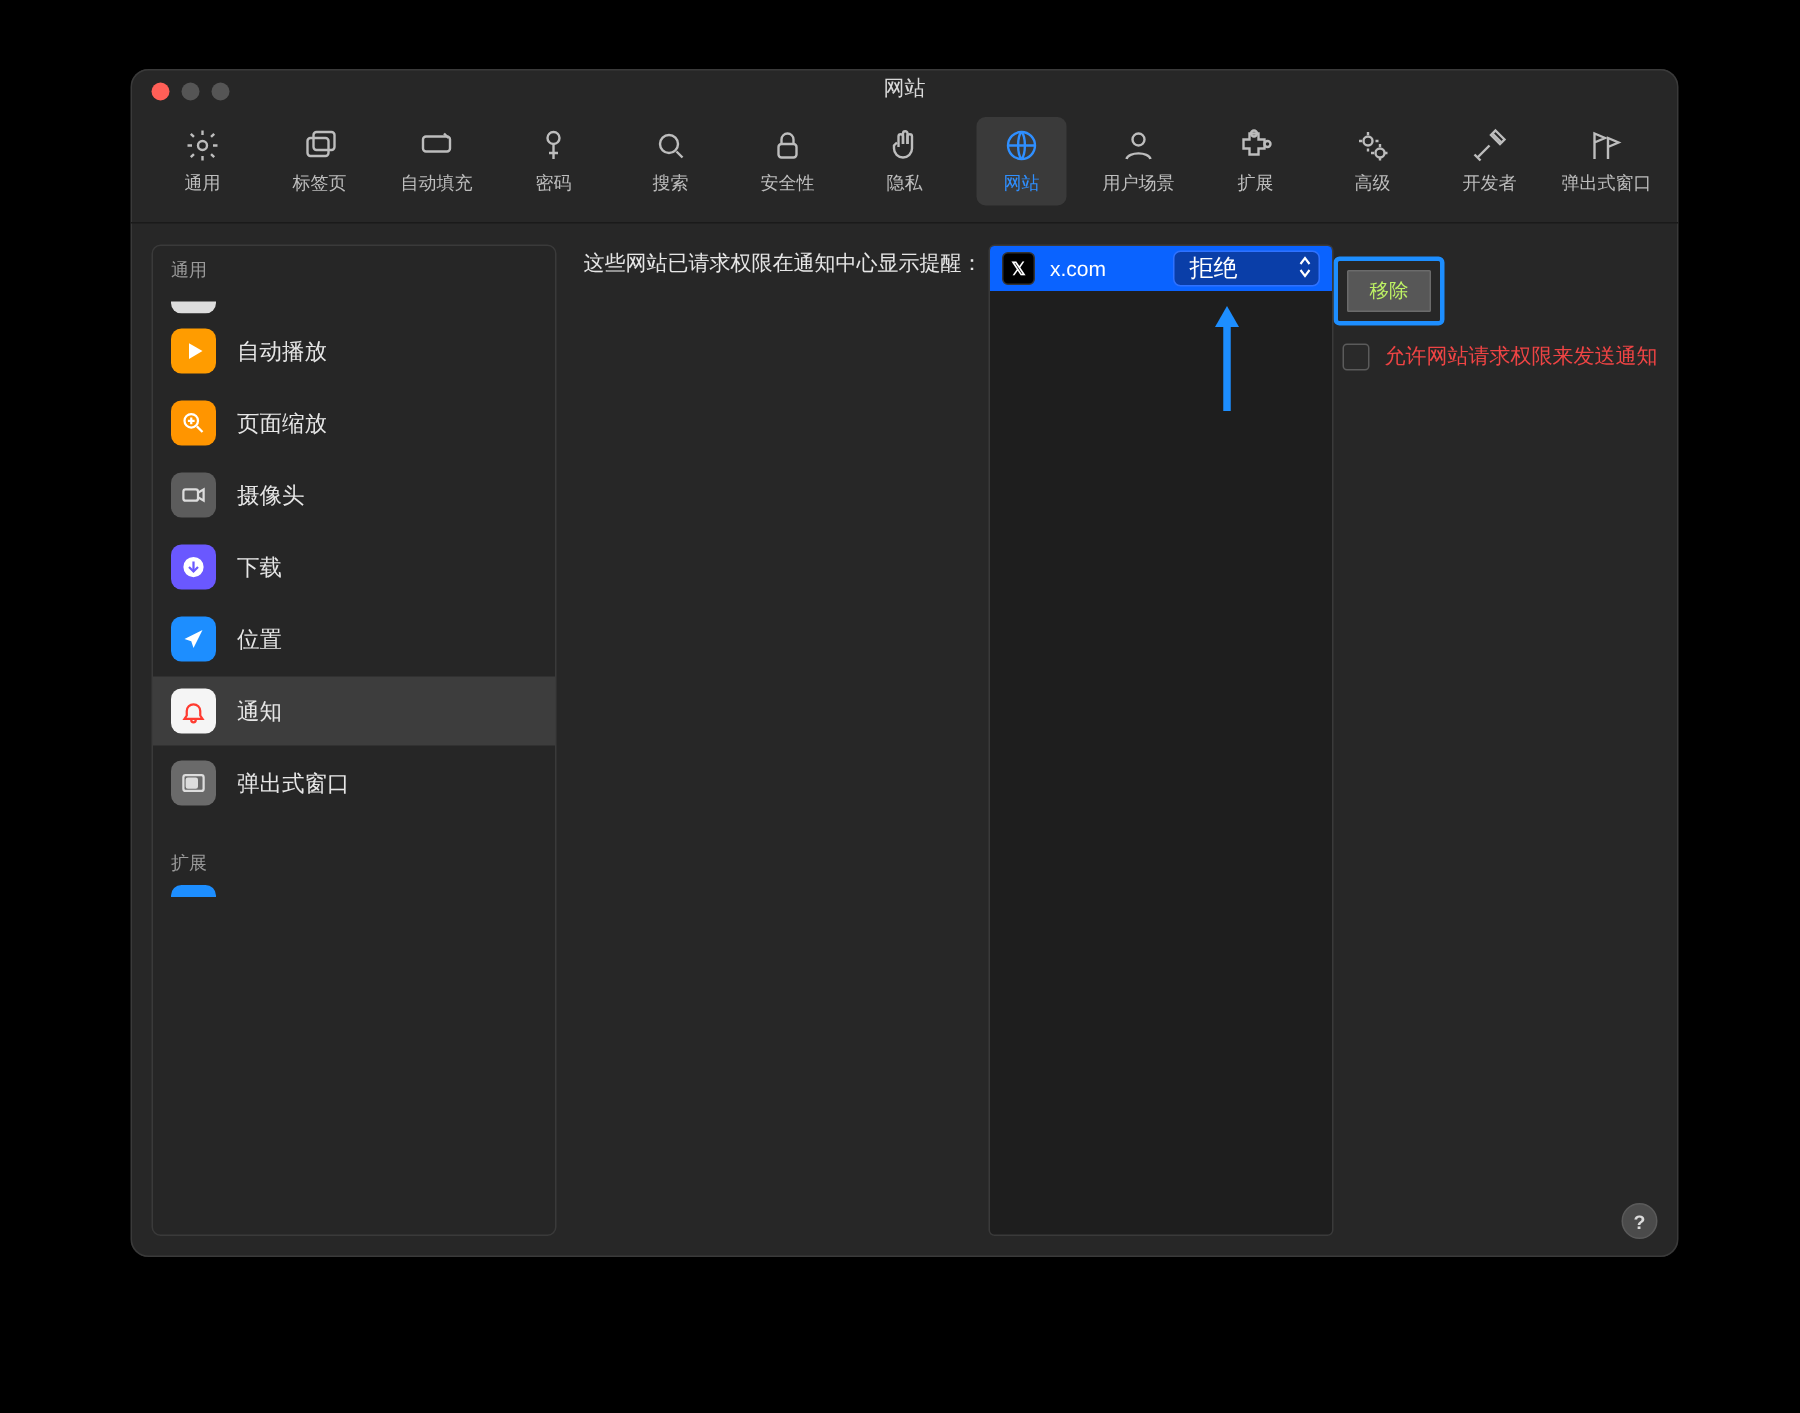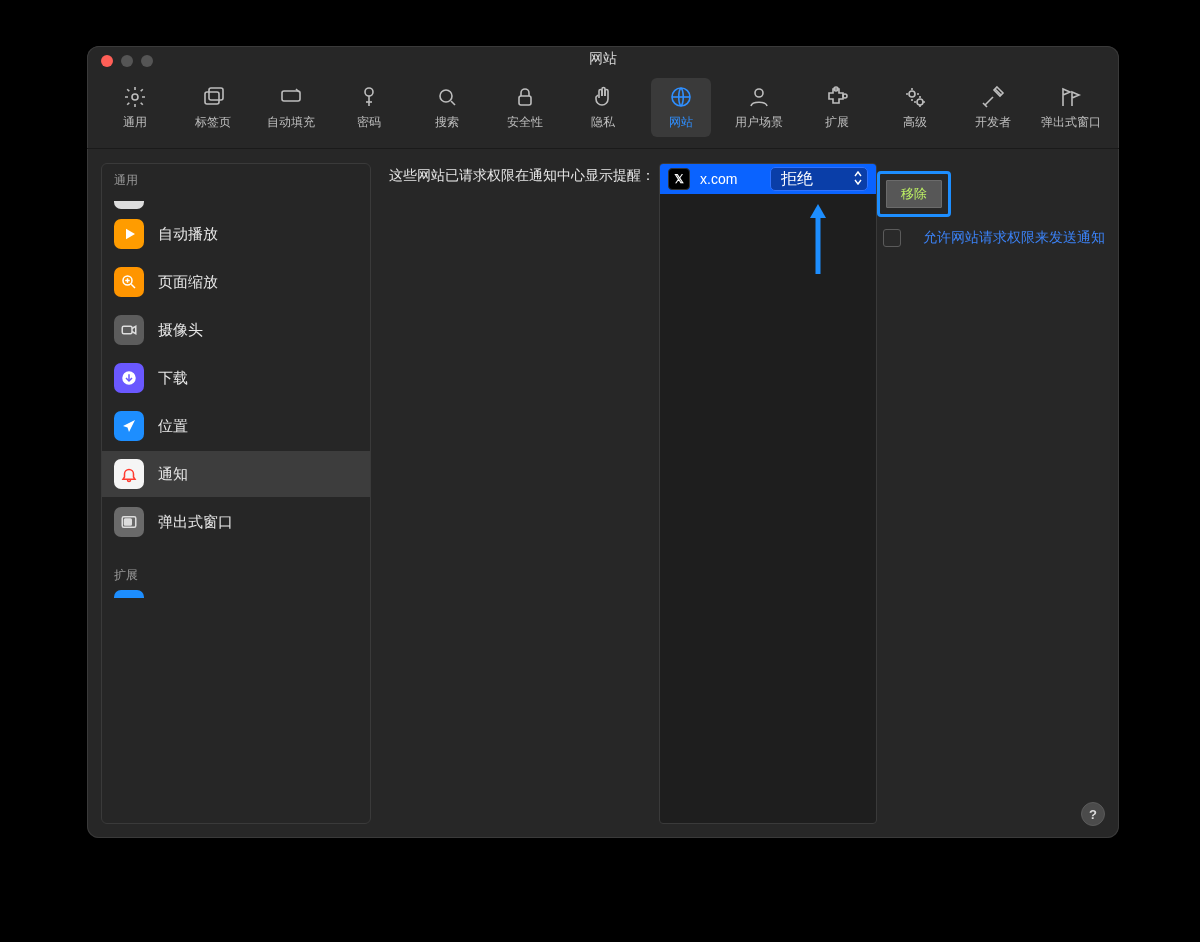--- a/index.html
+++ b/index.html
@@ -264,24 +264,24 @@
     border: 1px solid #6b6b6b;
     border-radius: 1px;
     color: #bef264;
     padding: 4px 14px;
     font-size: 13px;
     cursor: default;
   }
   .check-row {
     display: flex;
     align-items: center;
-    gap: 22px;
+    gap: 10px;
     padding: 2px 0 0 6px;
     font-size: 14px;
-    color: #3b82f6;
+    color: #ef4444;
   }
   .checkbox {
     width: 16px; height: 16px;
     border: 1px solid #5b5b5b;
     border-radius: 3px;
     background: #2a2a2a;
   }
 
   
   .help {

